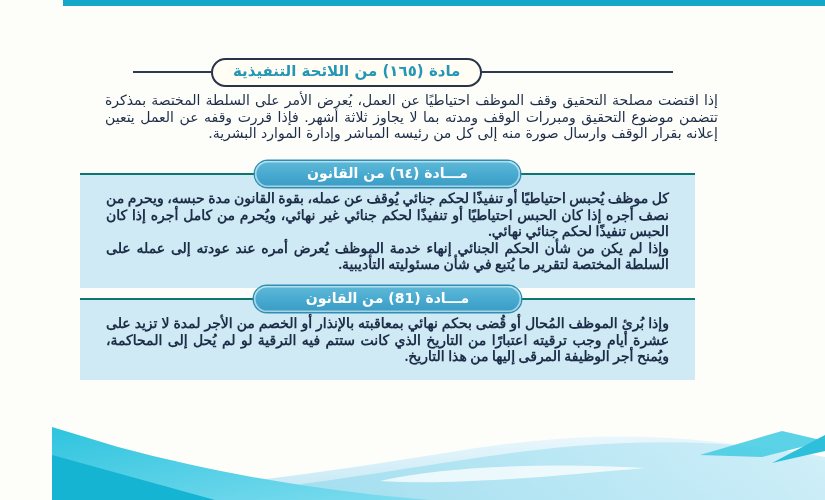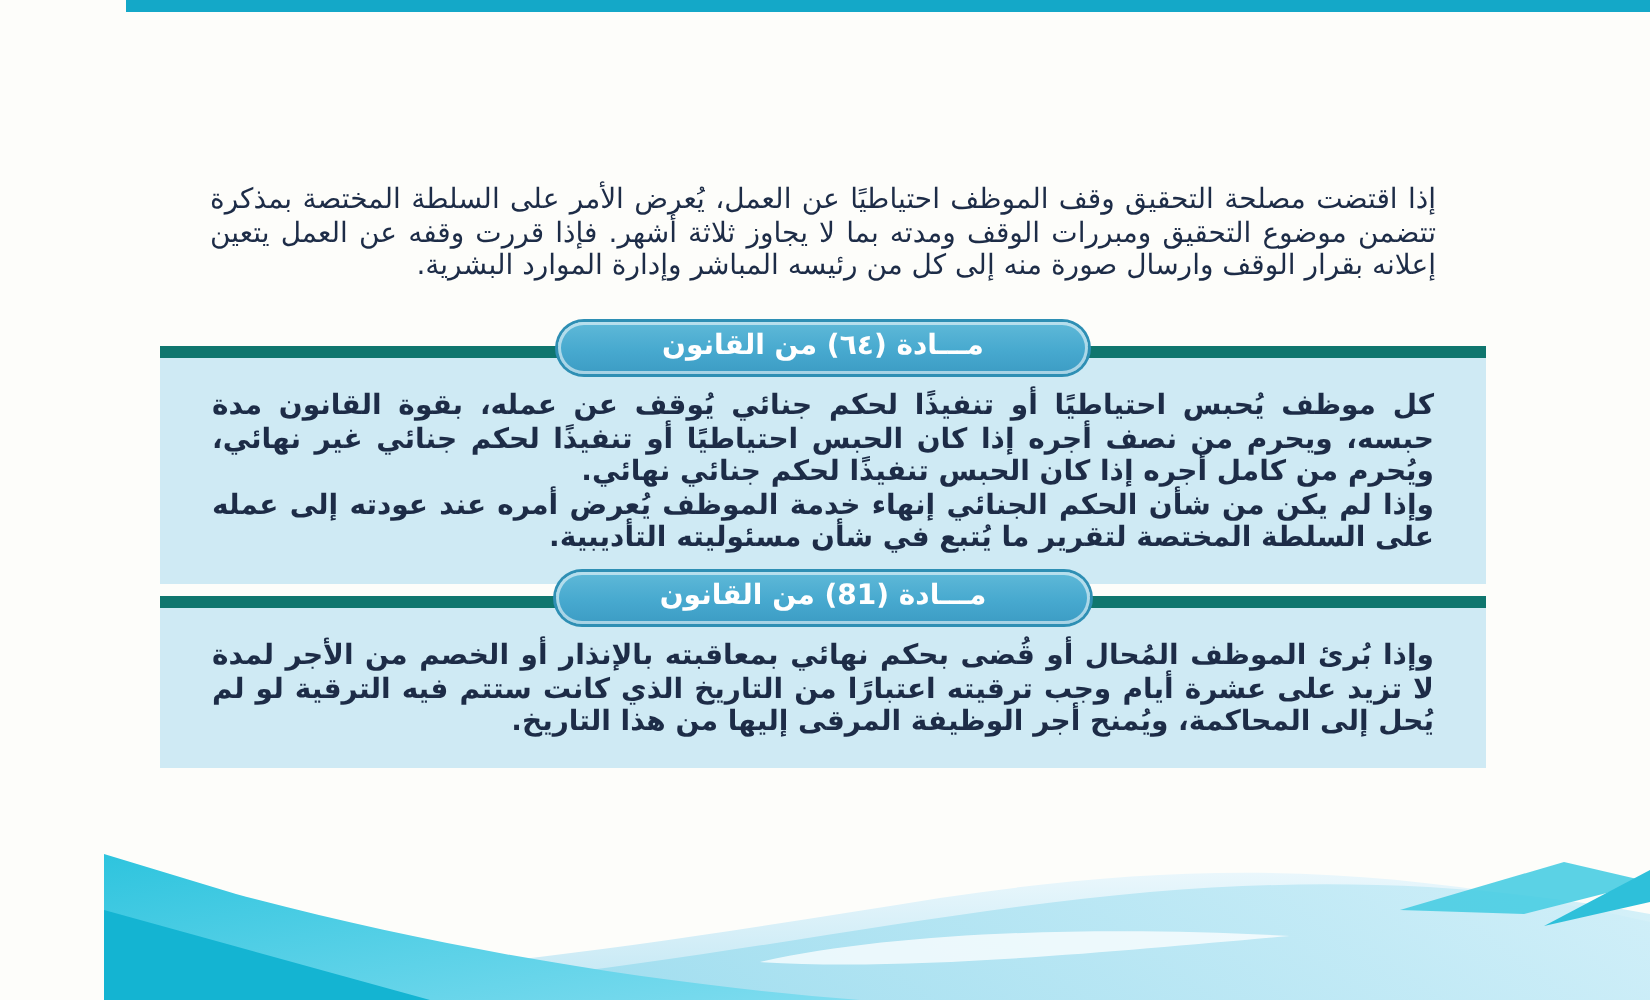--- a/index.html
+++ b/index.html
@@ -24,52 +24,58 @@
     color:#2496b6;font-weight:bold;font-size:15px;
     padding:2px 20px 4px 20px;line-height:1.25;
   }
   
   .intro{
     position:absolute;top:92px;left:105px;width:613px;margin:0;
     direction:rtl;text-align:justify;text-align-last:right;
     color:#1d2c47;font-size:14px;font-weight:normal;line-height:16.5px;
   }
   
-  .law-section{position:absolute;left:80px;width:663px;}
+  .law-section{position:absolute;left:80px;width:615px;}
   .law-section.s1{top:161px;}
   .law-section.s2{top:286px;}
   .law-badge{
     position:relative;z-index:2;display:table;margin:0 auto;
     direction:rtl;white-space:nowrap;
     background:linear-gradient(180deg,#5fb9d8 0%,#47a9cf 55%,#3c9cc4 100%);
     border-radius:14px;
     box-shadow:0 0 0 1.5px #2e8fb4, inset 0 0 0 1.5px rgba(255,255,255,.55);
     color:#ffffff;font-weight:bold;font-size:14px;
     padding:3px 52px 5px 52px;line-height:1.3;
   }
   .law-box{
     position:relative;z-index:1;margin-top:-14px;
-    background:#cfeaf4;border-top:6px solid #0f766e;
+    background:#cfeaf4;border-top:2px solid #0f766e;
     padding:16px 26px 14px 26px;
+    font-family:Liberation Serif, serif;
   }
   .law-box p{
     margin:0;direction:rtl;text-align:justify;text-align-last:right;
     color:#1d2c47;font-size:14px;font-weight:bold;line-height:16.5px;
   }
   
   .waves{position:absolute;left:0;bottom:0;width:825px;height:85px;display:block;}
 </style>
 </head>
 <body>
 
 <div class="page">
 
   <div class="top-bar"></div>
 
 
+  <div class="title-row">
+    <span class="rule left"></span>
+    <span class="title-pill">مادة (١٦٥) من اللائحة التنفيذية</span>
+    <span class="rule right"></span>
+  </div>
 
   <p class="intro">إذا اقتضت مصلحة التحقيق وقف الموظف احتياطيًا عن العمل، يُعرض الأمر على السلطة المختصة بمذكرة تتضمن موضوع التحقيق ومبررات الوقف ومدته بما لا يجاوز ثلاثة أشهر. فإذا قررت وقفه عن العمل يتعين إعلانه بقرار الوقف وارسال صورة منه إلى كل من رئيسه المباشر وإدارة الموارد البشرية.</p>
 
   <section class="law-section s1">
     <div class="law-badge">مـــادة (٦٤) من القانون</div>
     <div class="law-box">
       <p>كل موظف يُحبس احتياطيًا أو تنفيذًا لحكم جنائي يُوقف عن عمله، بقوة القانون مدة حبسه، ويحرم من نصف أجره إذا كان الحبس احتياطيًا أو تنفيذًا لحكم جنائي غير نهائي، ويُحرم من كامل أجره إذا كان الحبس تنفيذًا لحكم جنائي نهائي.</p>
       <p>وإذا لم يكن من شأن الحكم الجنائي إنهاء خدمة الموظف يُعرض أمره عند عودته إلى عمله على السلطة المختصة لتقرير ما يُتبع في شأن مسئوليته التأديبية.</p>
     </div>
   </section>

